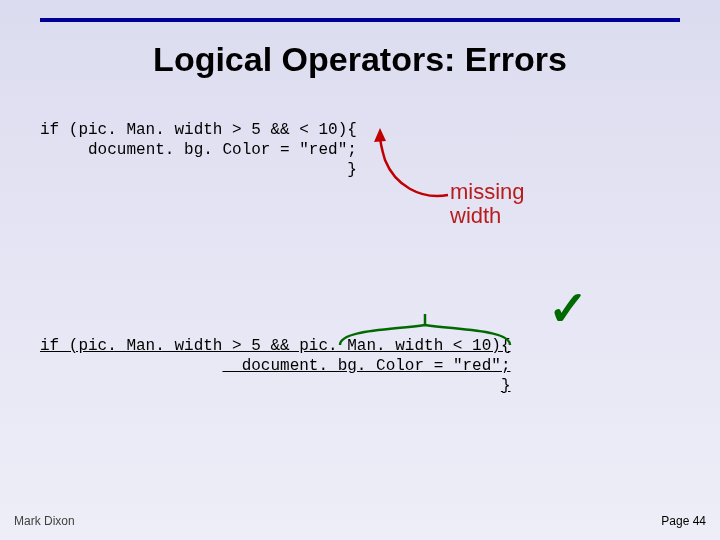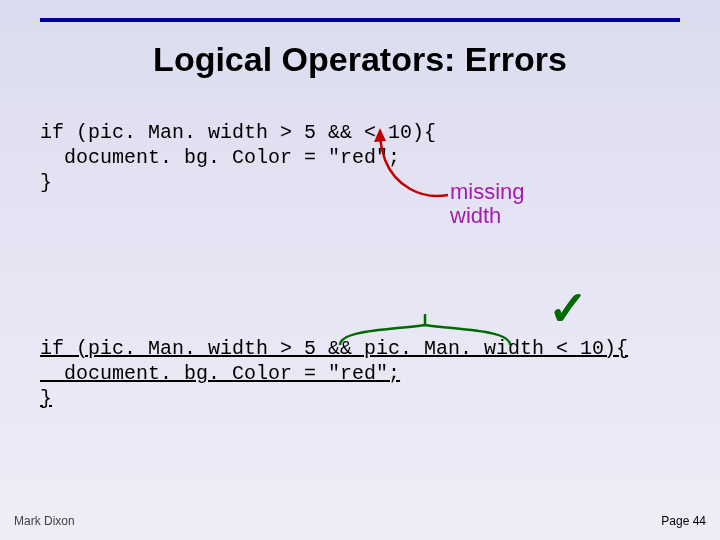--- a/index.html
+++ b/index.html
@@ -24,30 +24,31 @@
     right: 0;
     text-align: center;
     font-size: 34px;
     font-weight: bold;
     color: #000;
     margin-top: 16px;
   }
   .code-block {
     position: absolute;
     font-family: "Courier New", Courier, monospace;
-    font-size: 20px;
+    font-size: 16px;
     color: #000;
     white-space: pre;
     line-height: 1.25;
+    text-align: right;
   }
   .block1 { top: 120px; left: 40px; }
   .block2 { top: 336px; left: 40px; text-decoration: underline; }
   .annot {
     position: absolute;
-    color: #a21caf;
+    color: #b91c1c;
     font-family: Arial, Helvetica, sans-serif;
     font-size: 22px;
     font-weight: normal;
     line-height: 1.1;
   }
   .missing { top: 180px; left: 450px; }
   .data { top: 204px; left: 450px; }
   .checkmark {
     position: absolute;
     top: 280px;

